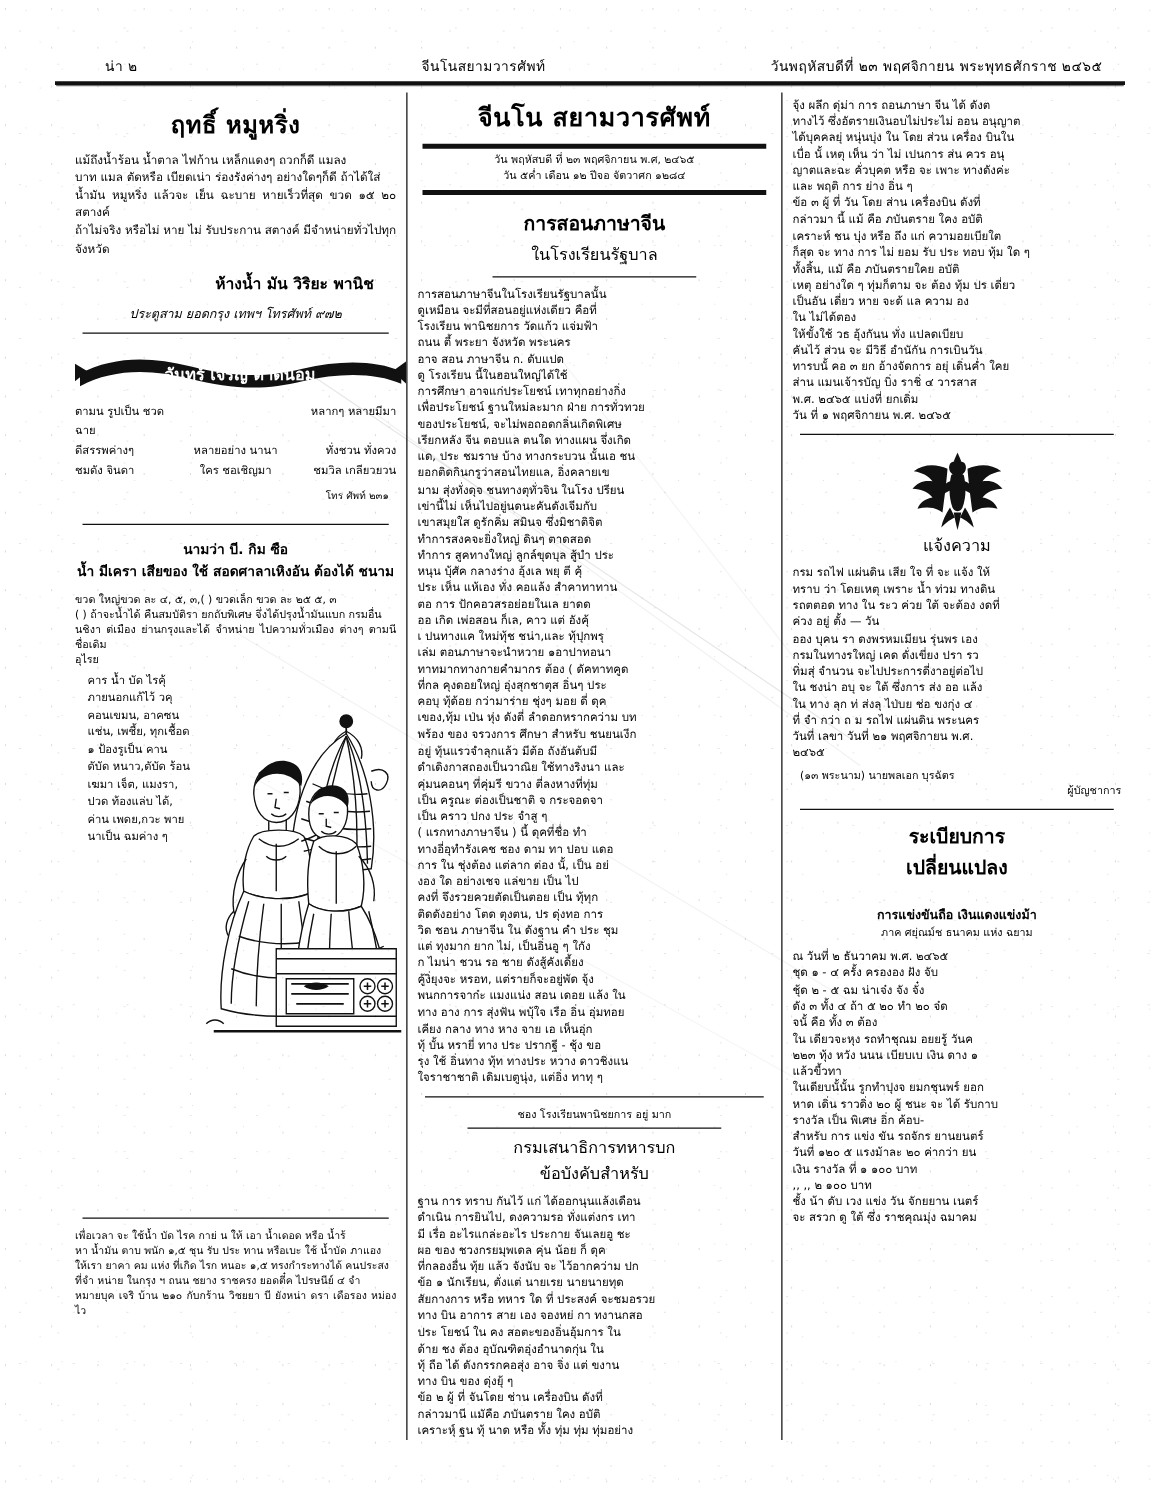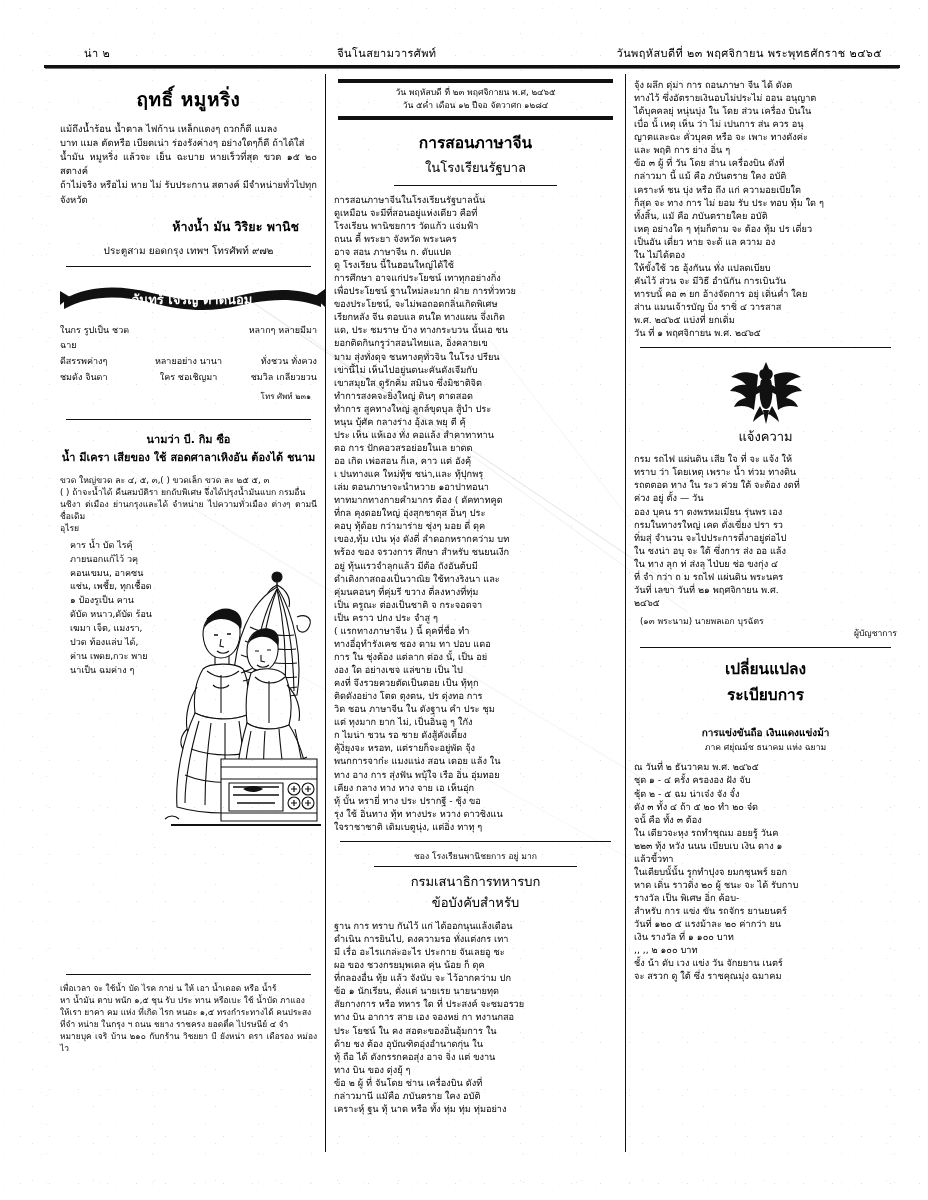--- a/index.html
+++ b/index.html
@@ -85,21 +85,21 @@
   .masthead .title {
     font-size: 20px; font-weight:bold; text-align:center; letter-spacing:.6px;
   }
   .mh-bar { height:4px; background:#111; margin:5px 4px 3px 4px; }
   .mh-date { font-size: 8.6px; text-align:center; line-height:1.5; }
 
   
   .ad-title { font-size: 19px; font-weight:bold; text-align:center; margin: 10px 0 8px; letter-spacing:.5px;}
   .ad-body { font-size: 9.4px; line-height:1.5; text-align:justify; }
   .ad-sign { font-size: 12.5px; text-align:right; margin-top:10px; font-weight:bold; padding-right:18px;}
-  .ad-addr { font-size: 10px; text-align:center; margin-top:6px; }
+  .ad-addr { font-size: 10px; text-align:center; margin-top:6px;font-style:italic; }
 
   
   .ribbon-wrap { margin: 14px 0 6px; position:relative; height: 36px; }
   .ribbon-wrap svg { display:block; }
   .poem {
     font-size: 9px; line-height: 1.75; margin-top: 6px;
     display:grid; grid-template-columns: 1fr 1fr 1fr; column-gap:2px;
   }
   .poem .c2 { text-align:center; }
   .poem .c3 { text-align:right; }
@@ -155,21 +155,21 @@
           <path d="M4,18 C30,4 60,4 92,12 C124,20 150,22 182,14 C212,7 240,7 261,16
                    L261,26 C240,17 212,17 182,24 C150,32 124,30 92,22 C60,14 30,14 4,28 Z" fill="#111"></path>
           <path d="M0,10 L10,16 L0,24 Z" fill="#111"></path>
           <path d="M265,8 L254,16 L265,26 Z" fill="#111"></path>
           <text x="132" y="23" text-anchor="middle" fill="#fff" font-family="DejaVu Sans, sans-serif" font-size="13" font-weight="bold">จันทร์ เจริญ ดาดน้อม</text>
         </svg>
       </div>
 
       <div class="poem">
 
-        <span class="c1">ในกร รูปเป็น ชวด ฉาย</span>
+        <span class="c1">ตามน รูปเป็น ชวด ฉาย</span>
         <span class="c2"></span>
         <span class="c3">หลากๆ หลายมีมา</span>
         <span class="c1">ดีสรรพค่างๆ</span>
         <span class="c2">หลายอย่าง นานา</span>
         <span class="c3">ทั่งชวน ทั่งควง</span>
         <span class="c1">ชมดัง จินดา</span>
         <span class="c2">ใคร ชอเชิญมา</span>
         <span class="c3">ชมวิล เกลียวยวน</span>
       </div>
       <div class="poem-sign">โทร ศัพท์ ๒๓๑</div>
@@ -309,20 +309,21 @@
         </div>
 
       </div>
     </div>
 
     <div class="vrule"></div>
 
     <div class="col center">
 
       <div class="masthead">
+        <div class="title">จีนโน สยามวารศัพท์</div>
         <div class="mh-bar"></div>
         <div class="mh-date">วัน พฤหัสบดี ที่ ๒๓ พฤศจิกายน พ.ศ, ๒๔๖๕</div>
         <div class="mh-date">วัน ๕ค่ำ เดือน ๑๒ ปีจอ จัตวาศก ๑๒๘๔</div>
         <div class="mh-bar" style="margin-top:4px"></div>
       </div>
 
       <div style="margin-top:10px">
         <div class="hdg-lg">การสอนภาษาจีน</div>
         <div class="hdg-md" style="margin-top:2px">ในโรงเรียนรัฐบาล</div>
         <div class="sep short"></div>
@@ -478,22 +479,22 @@
             <span class="line">วันที่ เลขา  วันที่ ๒๑ พฤศจิกายน พ.ศ.</span>
             <span class="line">๒๔๖๕</span>
           </div>
         <div class="thai" style="margin-top:6px;font-size:8.6px;text-indent:6px">(๑๓ พระนาม)  นายพลเอก  บุรฉัตร</div>
         <div class="thai rgt" style="font-size:8.6px">ผู้บัญชาการ</div>
       </div>
 
       <div class="sep wide"></div>
 
       <div>
+        <div class="hdg-lg" style="margin-top:1px">ระเบียบการ</div>
         <div class="hdg-lg">เปลี่ยนแปลง</div>
-        <div class="hdg-lg" style="margin-top:1px">ระเบียบการ</div>
         <div class="hdg-sm" style="margin-top:18px;font-size:10px">การแข่งขันถือ เงินแดงแข่งม้า</div>
         <div class="sub" style="font-size:8.6px">ภาค ศยุ่ณม์ช ธนาคม แห่ง ฉยาม</div>
         <div class="thai" id="rr-body" style="margin-top:6px">
             <span class="line">ณ วันที่ ๒ ธันวาคม พ.ศ. ๒๔๖๕</span>
             <span class="line">ชุด ๑ - ๔ ครั้ง ครององ  ฝัง จับ</span>
             <span class="line">ชุ้ด ๒ - ๕ ฉม น่าเจ๋ง จัง จั๋ง</span>
             <span class="line">ดัง ๓ ทั้ง ๔ ถ้า ๕ ๒๐ ทำ ๒๐ จ๋ด</span>
             <span class="line">จนั้ คือ ทั้ง ๓ ต้อง</span>
             <span class="line">ใน เดียวจะหุง รถทำชุณม อยยรู้ วันค</span>
             <span class="line">๒๒๓ ทุ้ง หวัง นนน เบียบเบ เงิน ดาง ๑</span>

